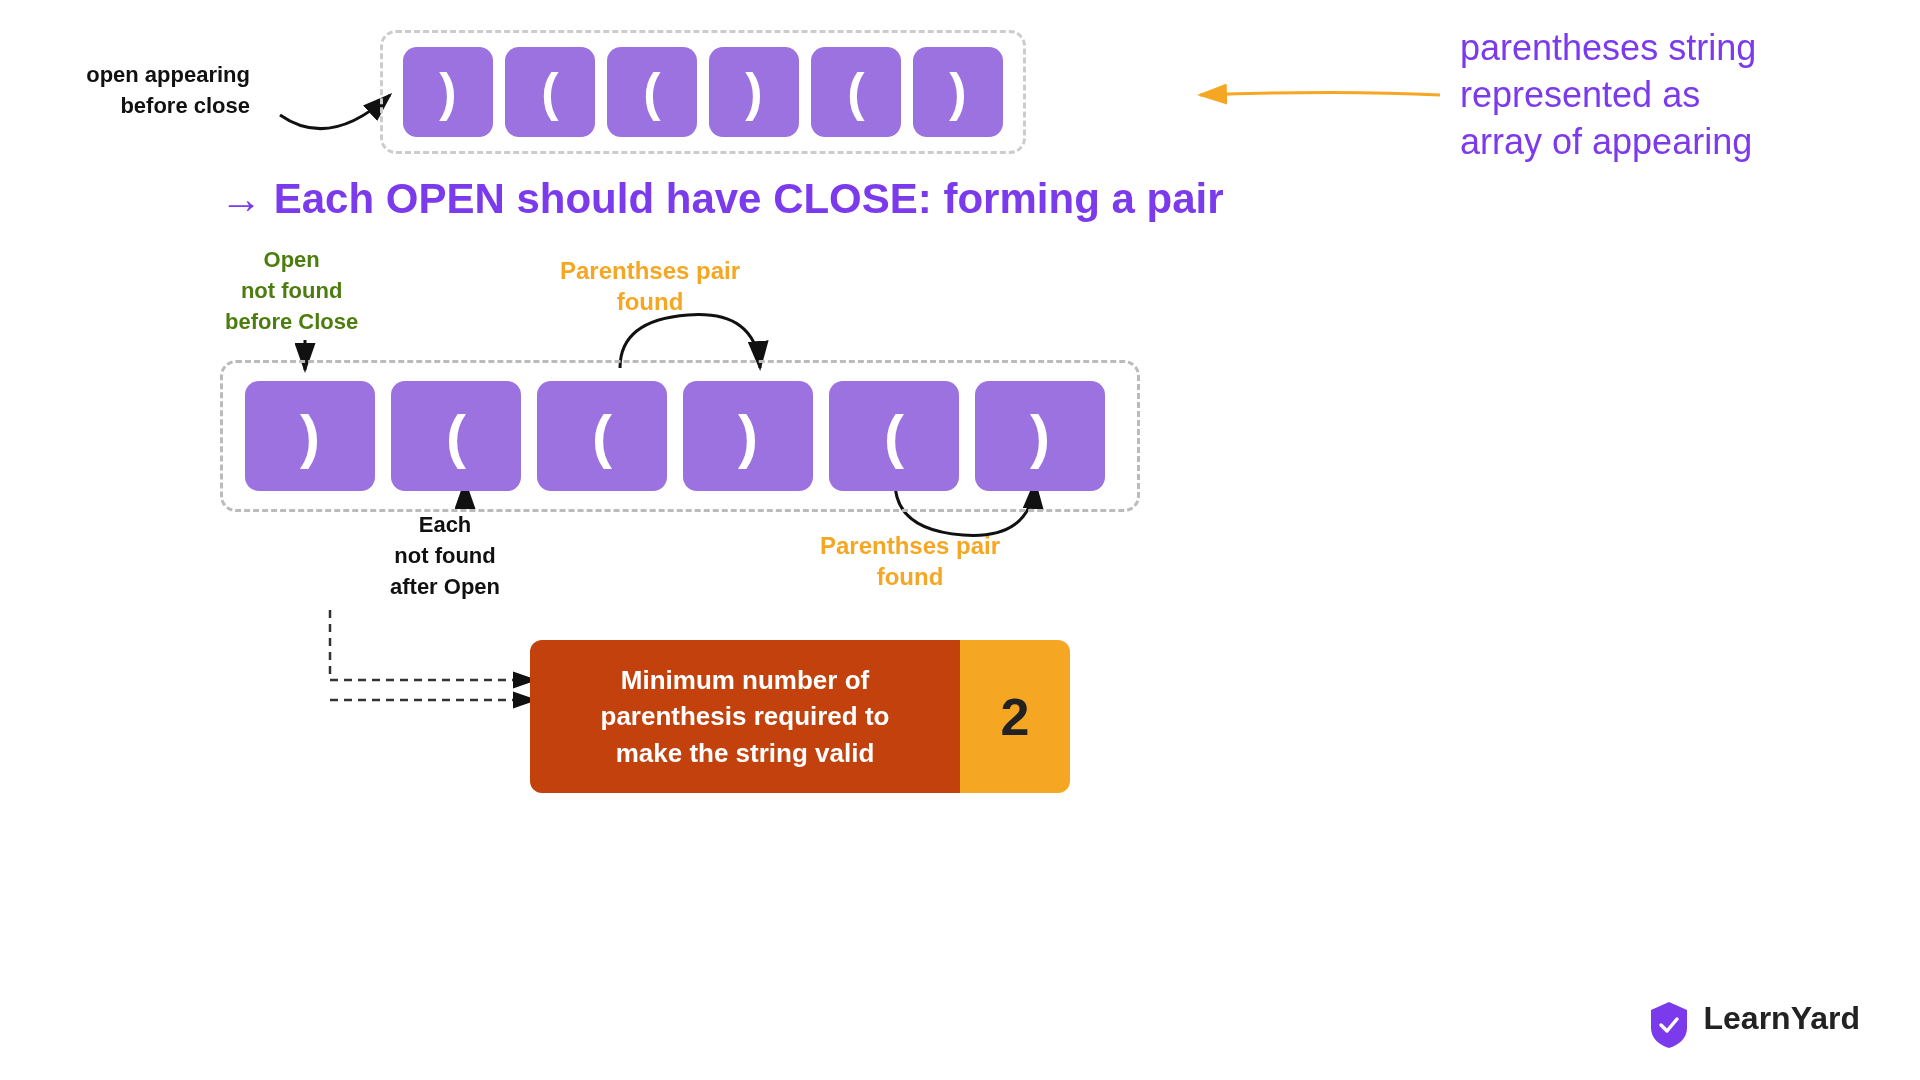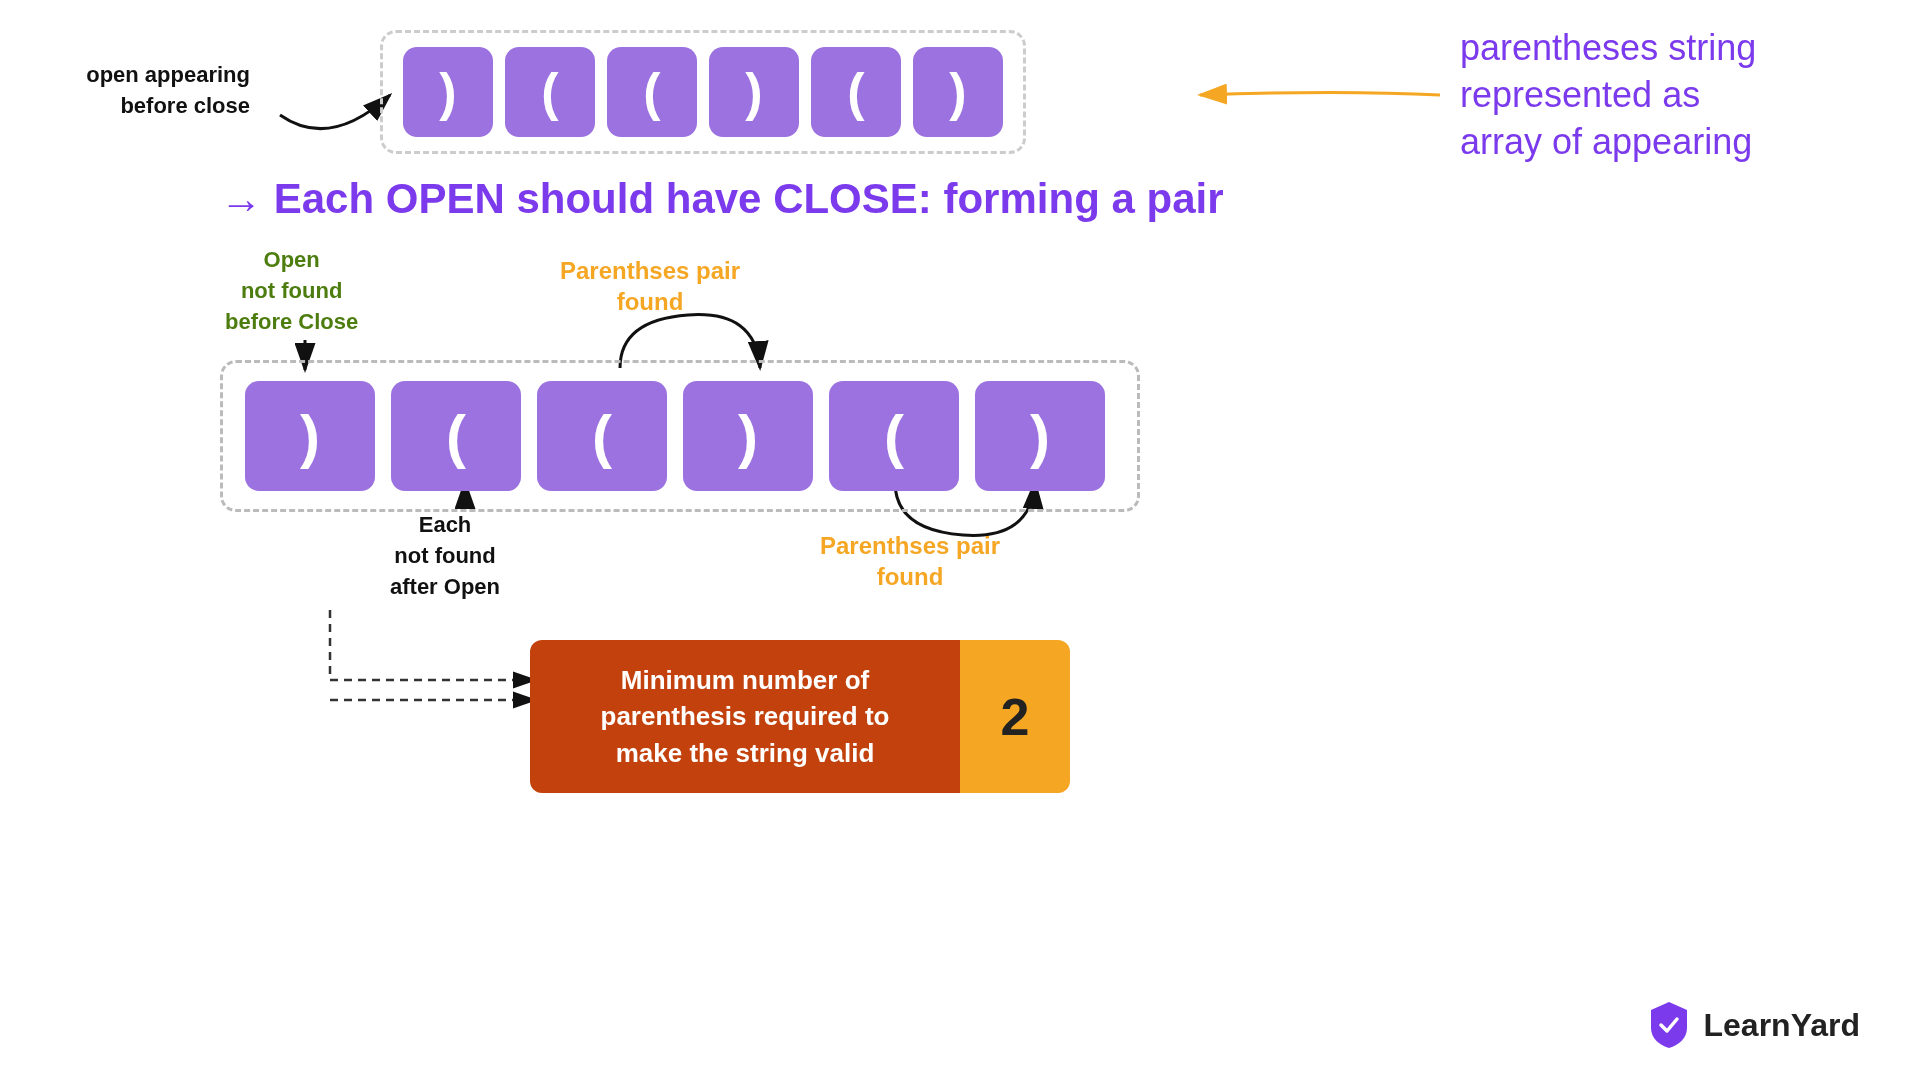--- a/index.html
+++ b/index.html
@@ -188,21 +188,21 @@
       justify-content: center;
       min-width: 110px;
     }
 
     
     .learnyard-logo {
       position: absolute;
       bottom: 30px;
       right: 60px;
       display: flex;
-      align-items: center;
+      align-items: flex-start;
       gap: 12px;
     }
 
     .learnyard-shield {
       width: 44px;
       height: 50px;
     }
 
     .learnyard-text {
       font-size: 32px;

